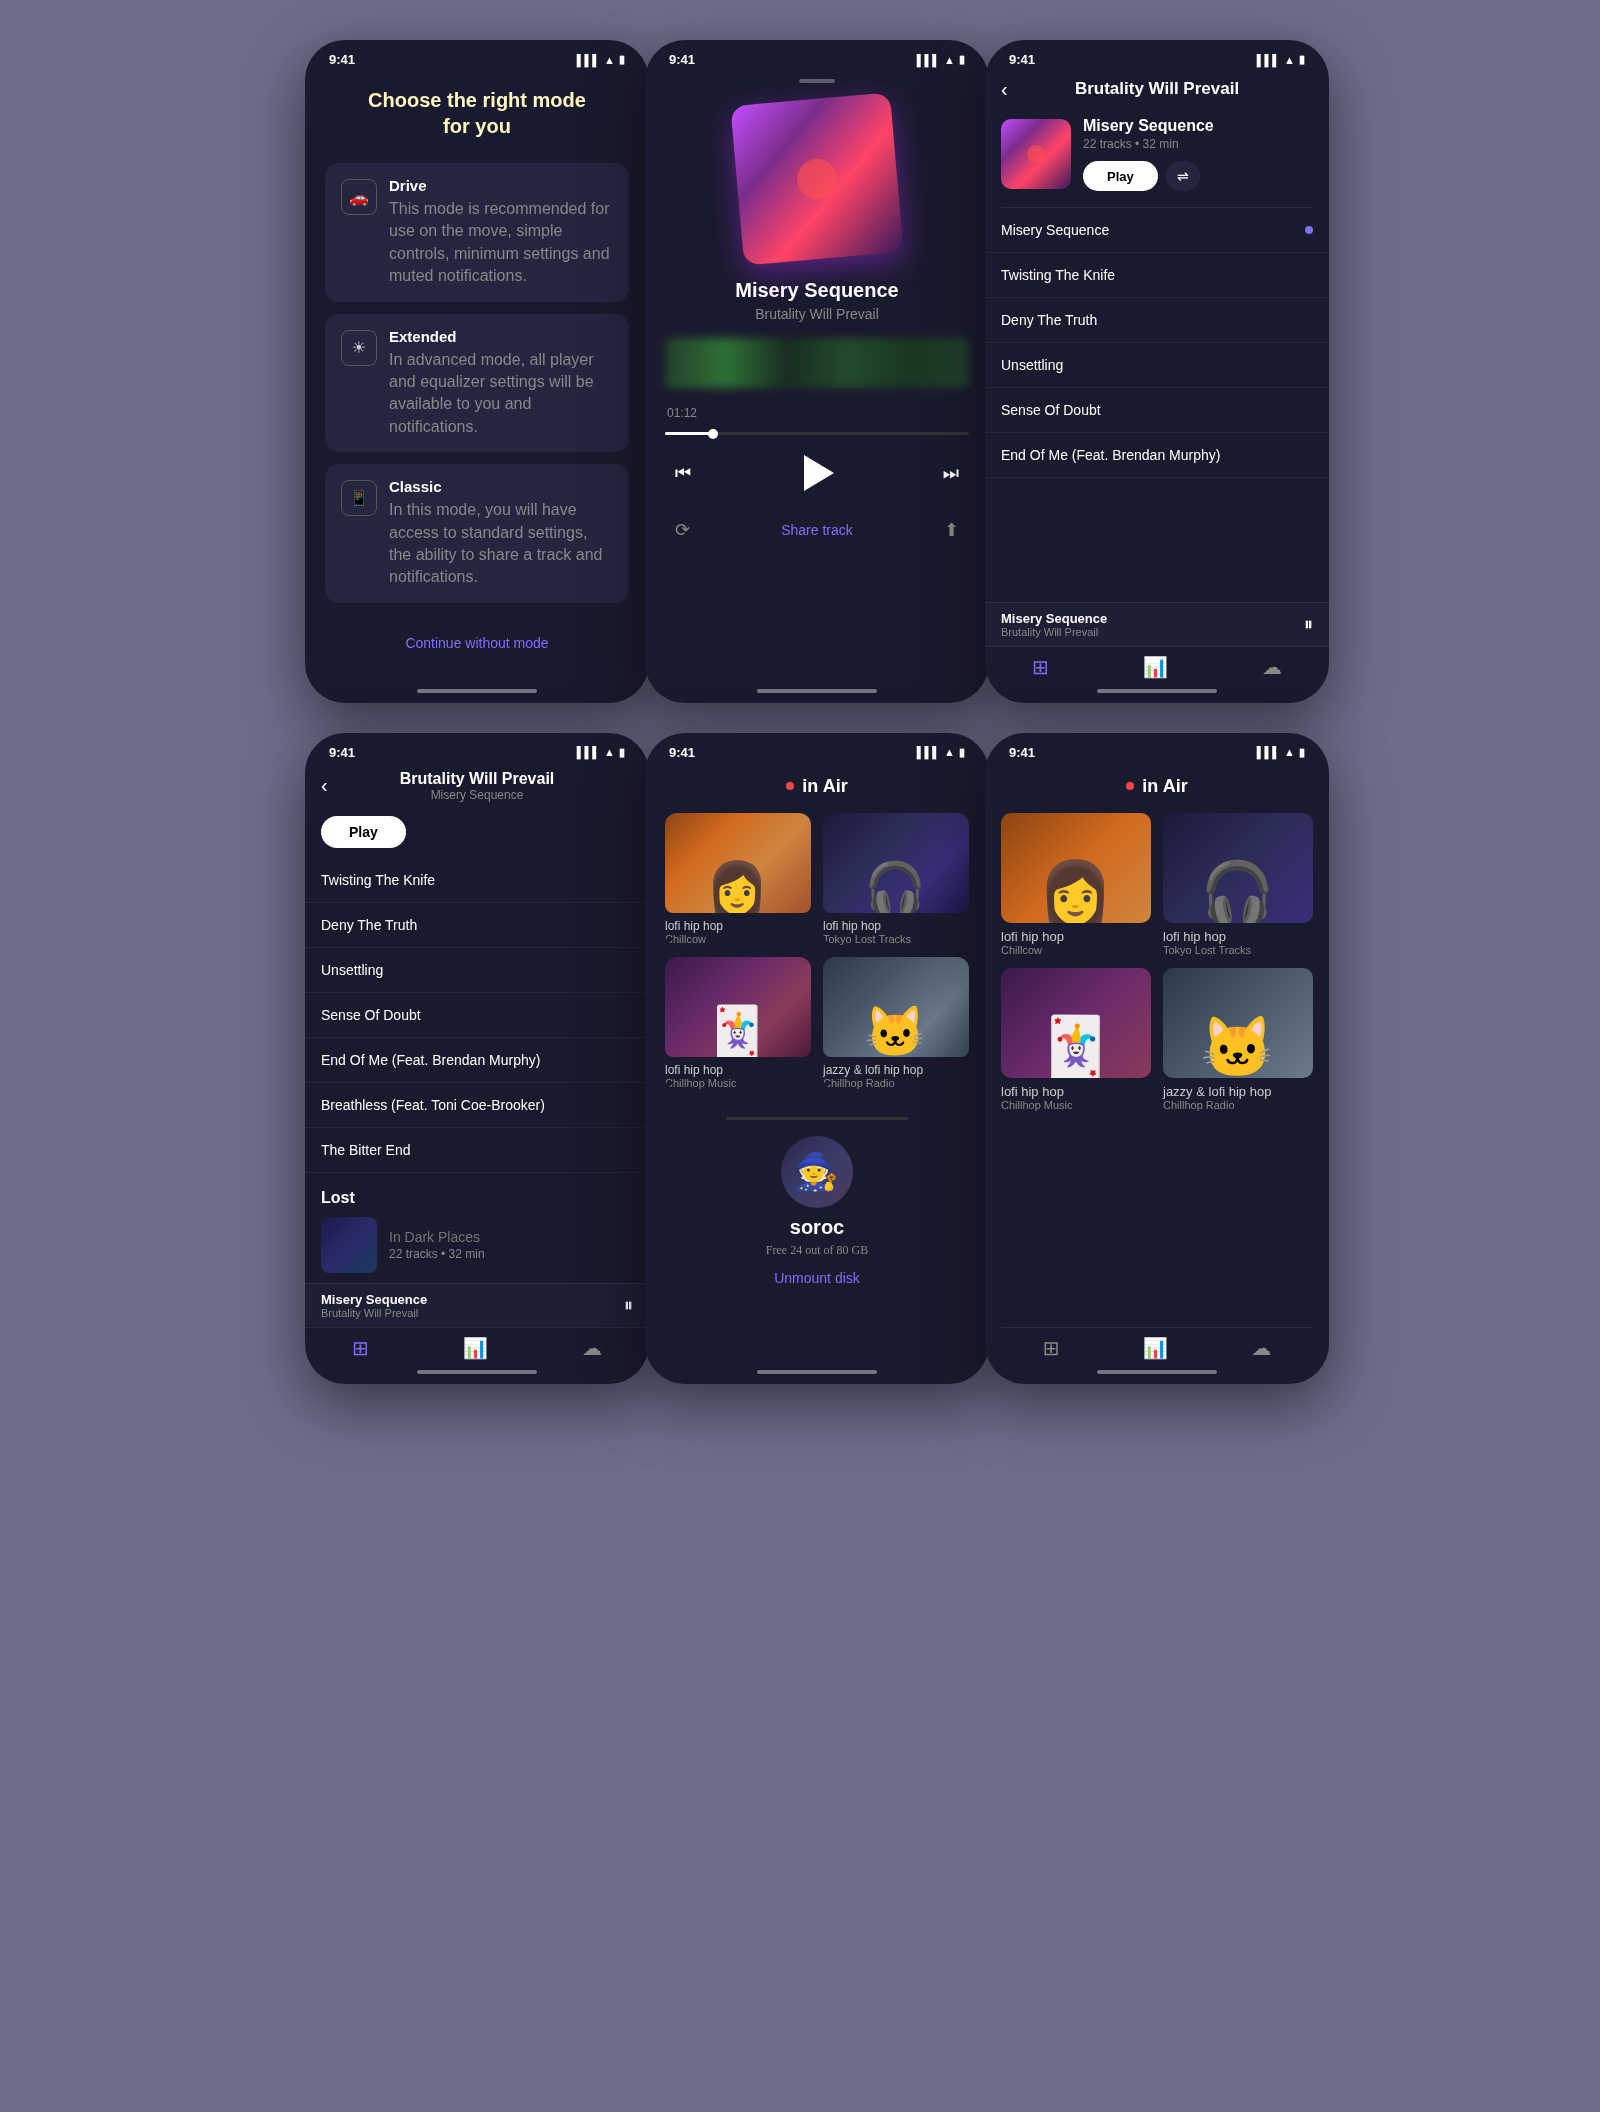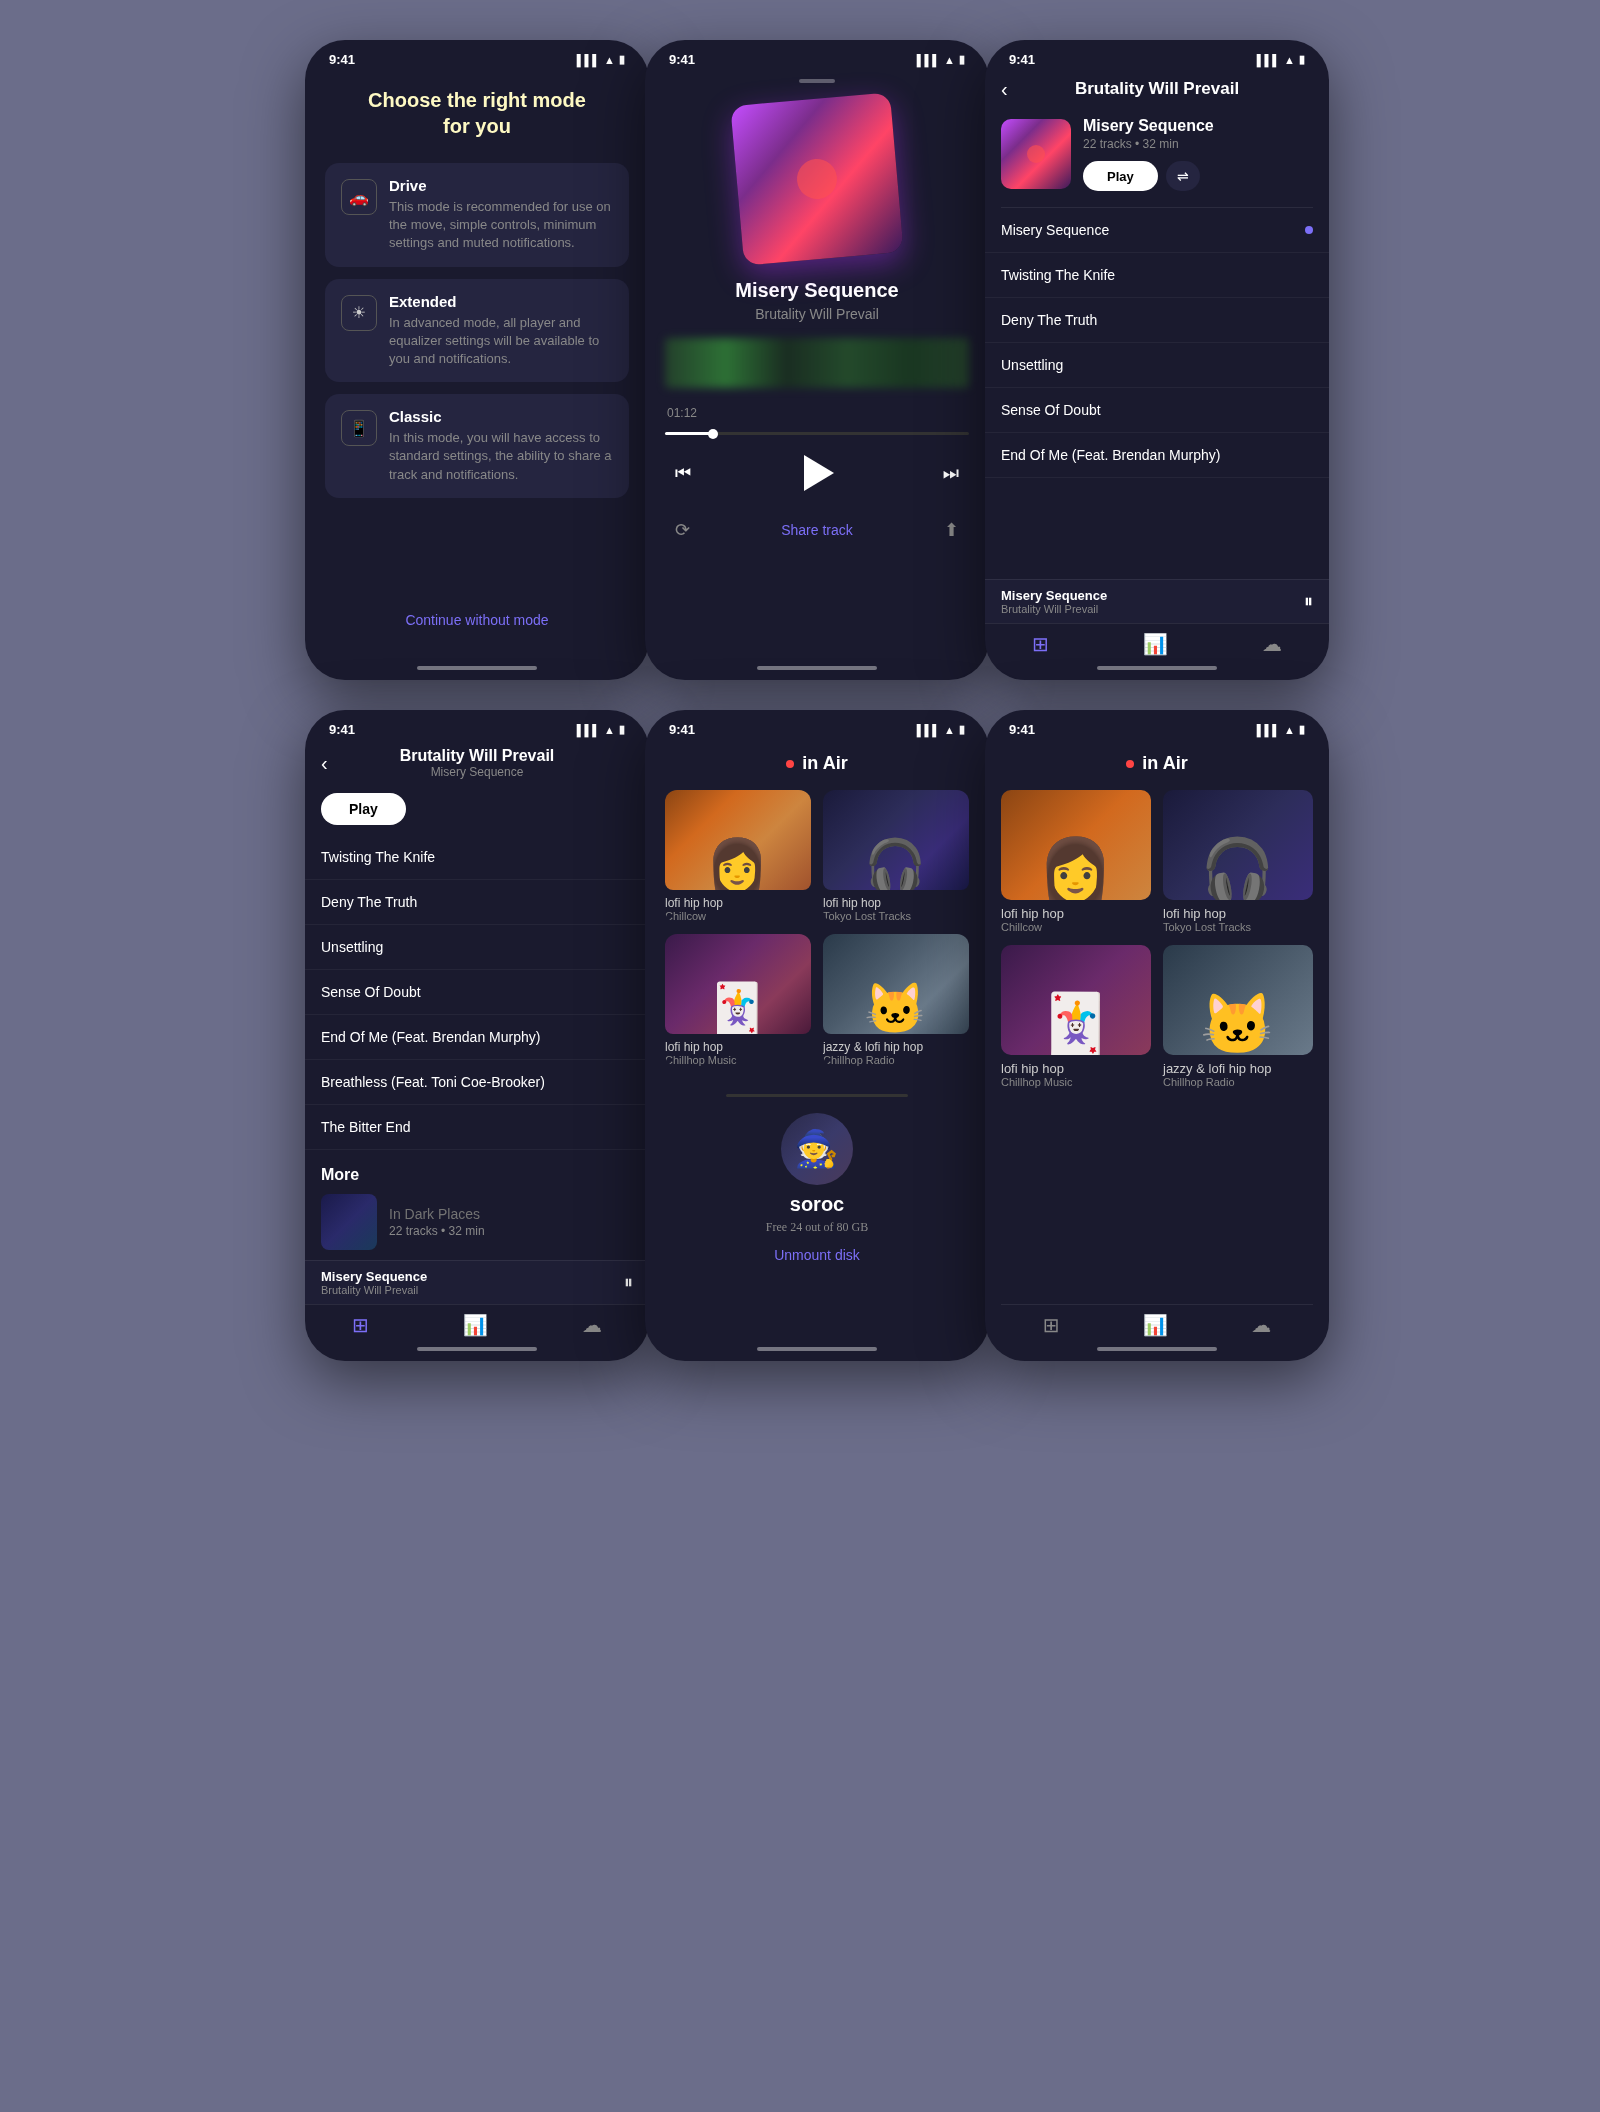--- a/index.html
+++ b/index.html
@@ -89,21 +89,21 @@
       color: #ccc;
     }
     .mode-info h3 {
       color: #fff;
       font-size: 15px;
       font-weight: 700;
       margin-bottom: 4px;
     }
     .mode-info p {
       color: #888;
-      font-size: 13px;
+      font-size: 16px;
       line-height: 1.4;
     }
     .continue-link {
       color: #7c6ff7;
       text-align: center;
       font-size: 14px;
       margin-top: auto;
       padding: 20px 0 16px;
       cursor: pointer;
     }
@@ -850,21 +850,21 @@
           <span class="t-name">End Of Me (Feat. Brendan Murphy)</span>
         </div>
         <div class="track-item-4">
           <span class="t-name">Breathless (Feat. Toni Coe-Brooker)</span>
         </div>
         <div class="track-item-4">
           <span class="t-name">The Bitter End</span>
         </div>
       </div>
       <div class="more-section">
-        <div class="more-title">More</div>
+        <div class="more-title">Lost</div>
         <div class="more-album-card">
           <div class="more-art"></div>
           <div class="more-info">
             <h3>In Dark Places</h3>
             <p><span>22 tracks</span> • <span>32 min</span></p>
           </div>
         </div>
       </div>
       <div class="mini-player-wrap">
         <div class="mini-player">

